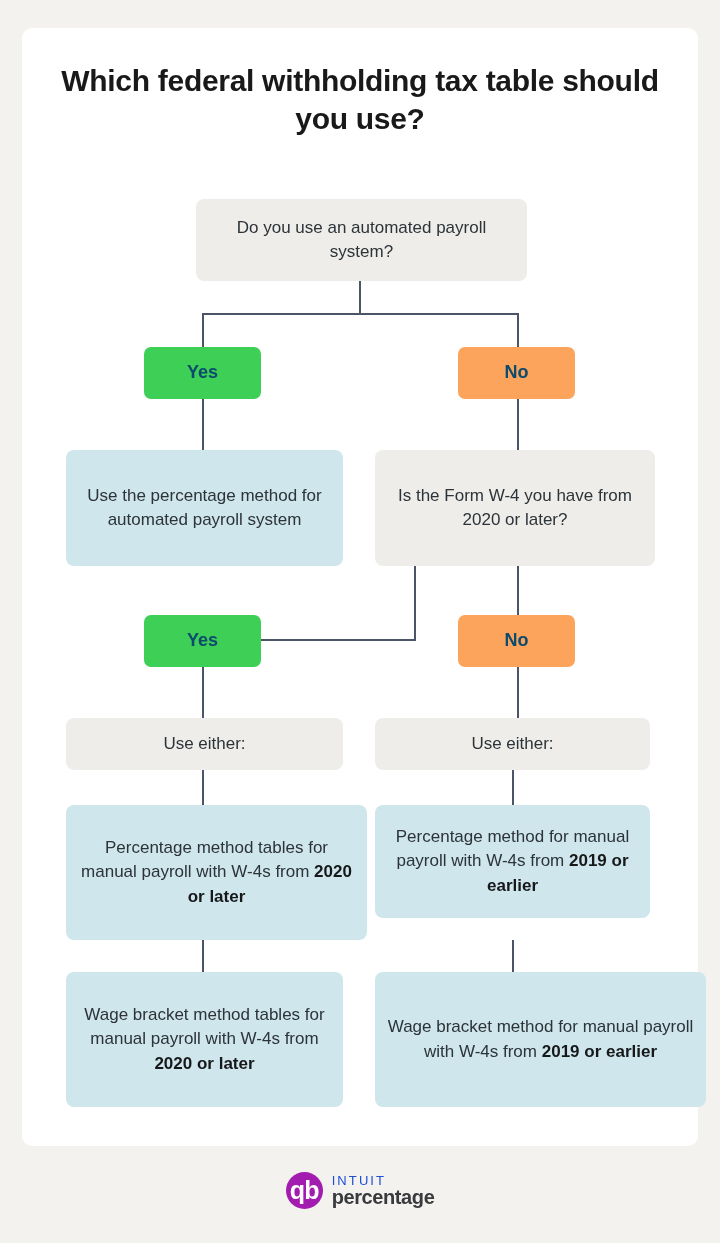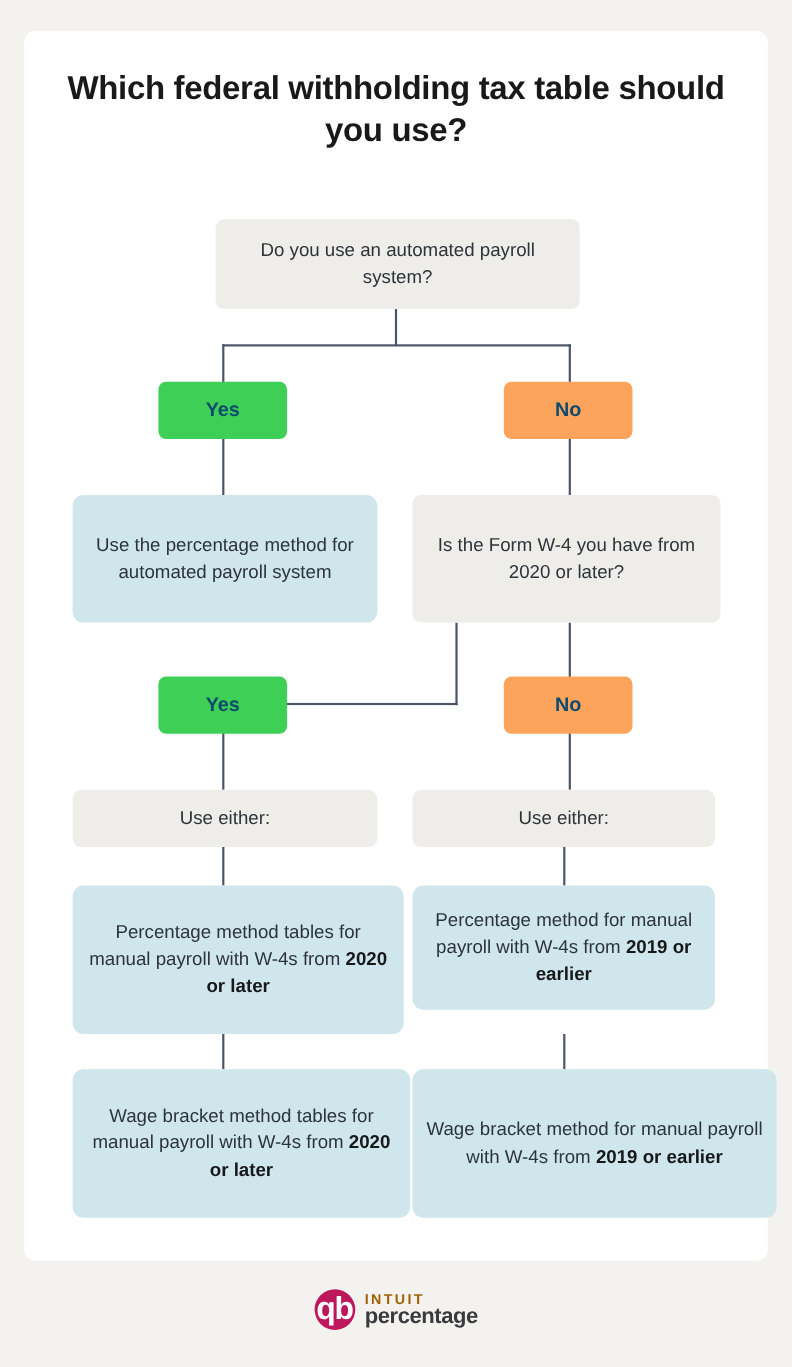--- a/index.html
+++ b/index.html
@@ -50,21 +50,21 @@
     justify-content: center;
     text-align: center;
     border-radius: 8px;
     color: #2c3339;
     font-size: 17px;
     line-height: 1.42;
     padding: 8px 12px;
     z-index: 3;
   }
   .node.gray  { background: #eeede9; }
-  .node.blue  { background: #cfe6ec; border-radius: 10px; }
+  .node.blue  { background: #cfe6ec; }
   .node.badge {
     border-radius: 7px;
     font-weight: bold;
     font-size: 18px;
     color: #0c4a6e;
   }
   .node.green { background: #3ecf56; }
   .node.orange{ background: #fca45c; }
   .node b { font-weight: bold; color: #16181a; }
 
@@ -85,36 +85,36 @@
     width: 720px;
     display: flex;
     align-items: center;
     justify-content: center;
     gap: 9px;
   }
   .logo-mark {
     width: 37px;
     height: 37px;
     border-radius: 50%;
-    background: #be185d;
+    background: #a21caf;
     display: flex;
     align-items: center;
     justify-content: center;
     color: #ffffff;
-    font-size: 29px;
+    font-size: 25px;
     font-weight: bold;
     letter-spacing: -1px;
     line-height: 1;
   }
   .logo-words { line-height: 1.02; }
   .logo-intuit {
     font-size: 13px;
-    font-weight: bold;
+    font-weight: normal;
     letter-spacing: 2.1px;
-    color: #a16207;
+    color: #1d4ed8;
     display: block;
   }
   .logo-qb {
     font-size: 20px;
     font-weight: bold;
     letter-spacing: -0.4px;
     color: #393a3d;
     display: block;
   }
 </style>
@@ -191,21 +191,21 @@
   </div>
 
   <div class="node blue" style="left:66px; top:805px; width:301px; height:135px;">
     <span><span>Percentage method tables for manual payroll with W-4s from </span><b>2020 or later</b></span>
   </div>
 
   <div class="node blue" style="left:375px; top:805px; width:275px; height:113px;">
     <span><span>Percentage method for manual payroll with W-4s from </span><b>2019 or earlier</b></span>
   </div>
 
-  <div class="node blue" style="left:66px; top:972px; width:307px; height:135px;">
+  <div class="node blue" style="left:66px; top:972px; width:277px; height:135px;">
     <span><span>Wage bracket method tables for manual payroll with W-4s from </span><b>2020 or later</b></span>
   </div>
 
   <div class="node blue" style="left:375px; top:972px; width:331px; height:135px;">
     <span><span>Wage bracket method for manual payroll with W-4s from </span><b>2019 or earlier</b></span>
   </div>
 
   <div class="logo">
     <div class="logo-mark">qb</div>
     <div class="logo-words">

